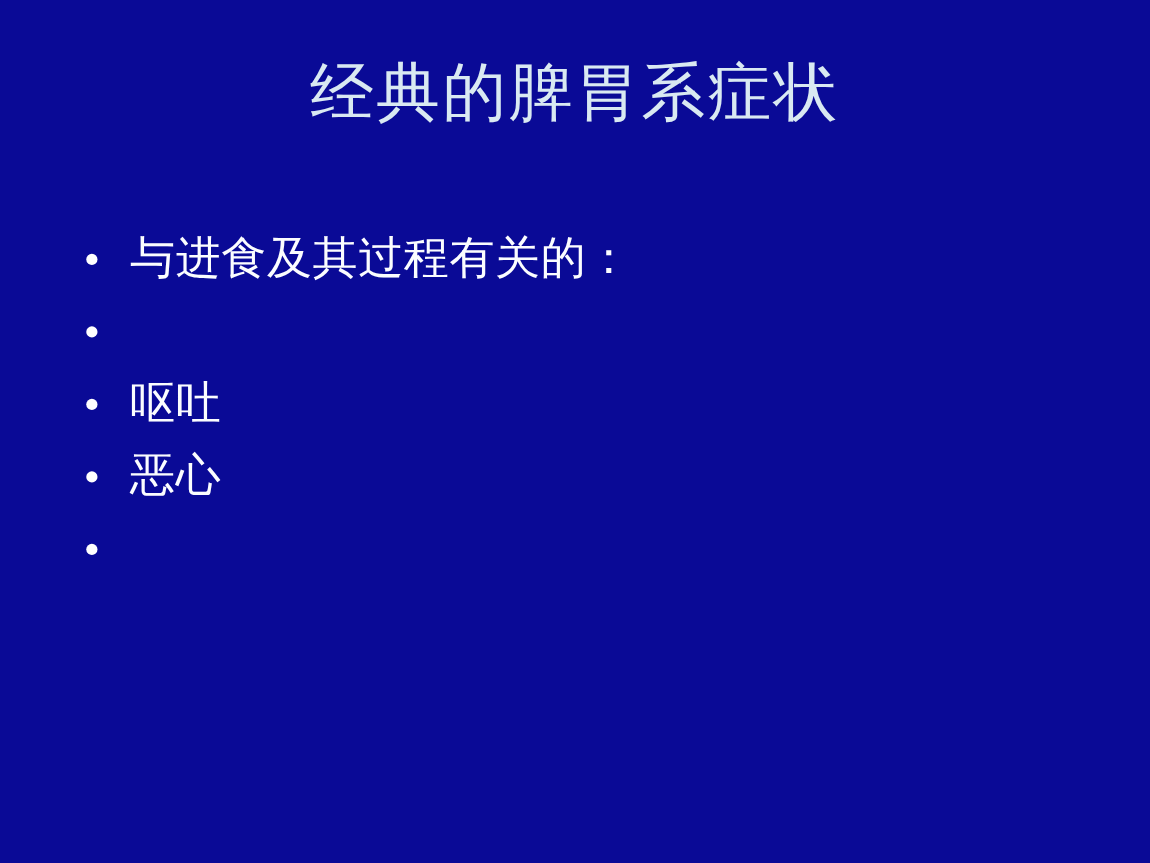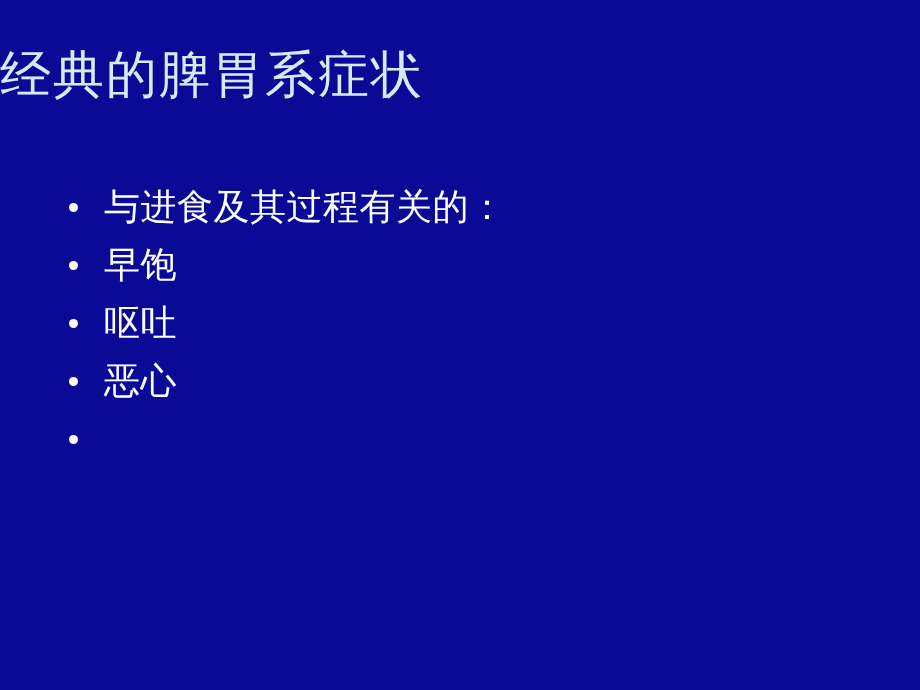--- a/index.html
+++ b/index.html
@@ -23,21 +23,21 @@
     background: #0a0a96;
     box-sizing: border-box;
   }
 
   
   #slide-title {
     position: absolute;
     left: 0;
     top: 45px;
     width: 920px;
-    text-align: left;
+    text-align: center;
     color: #d9e9f2;
     font-family: "DejaVu Serif", "Liberation Serif", serif;
     font-size: 51px;
     line-height: 60px;
     font-weight: normal;
     letter-spacing: 2px;
     margin: 0;
     white-space: nowrap;
   }
 
@@ -90,21 +90,20 @@
 
   <ul id="bullet-list">
 
     <li class="bullet-row">
       <span class="bullet-marker"></span>
       <span class="bullet-text">与进食及其过程有关的：</span>
     </li>
 
     <li class="bullet-row">
       <span class="bullet-marker"></span>
-      <span class="bullet-text">早饱</span>
     </li>
 
 
     <li class="bullet-row">
       <span class="bullet-marker"></span>
       <span class="bullet-text">呕吐</span>
     </li>
 
     <li class="bullet-row">
       <span class="bullet-marker"></span>

